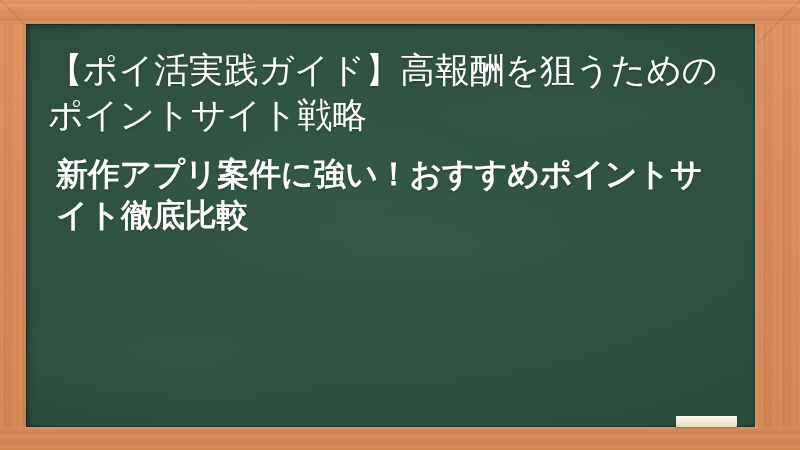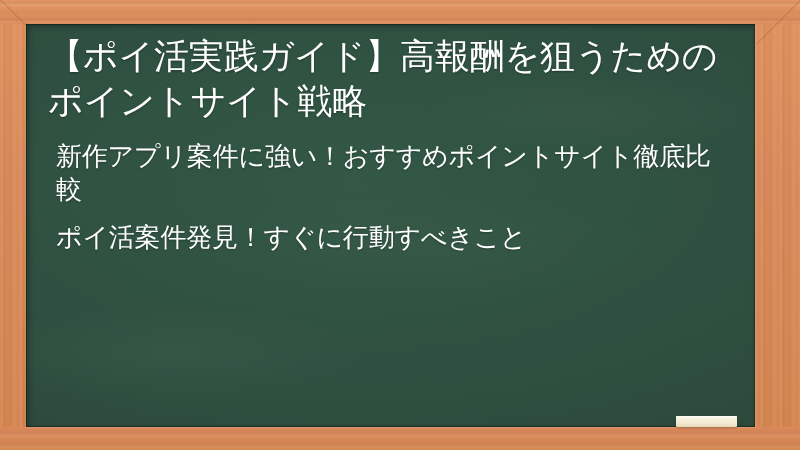--- a/index.html
+++ b/index.html
@@ -119,21 +119,21 @@
     background:
       radial-gradient(ellipse 40% 18% at 20% 82%, rgba(255,255,255,0.030), rgba(255,255,255,0) 70%),
       radial-gradient(ellipse 35% 14% at 78% 22%, rgba(255,255,255,0.022), rgba(255,255,255,0) 70%),
       radial-gradient(ellipse 50% 20% at 55% 55%, rgba(255,255,255,0.018), rgba(255,255,255,0) 70%);
   }
 
   
   .content {
     position: absolute;
     inset: 0;
-    padding: 10px 18px 0 22px;
+    padding: 24px 18px 0 22px;
     box-sizing: border-box;
     color: #ffffff;
     z-index: 3;
   }
 
   .title {
     margin: 0;
     font-size: 35px;
     line-height: 1.28;
     font-weight: 400;
@@ -142,23 +142,23 @@
     white-space: pre-wrap;
     padding-left: 0;
   }
 
   .body-list {
     list-style: none;
     margin: 16px 0 0 0;
     padding: 0 0 0 8px;
   }
   .body-item {
-    font-size: 26px;
+    font-size: 32px;
     line-height: 1.30;
-    font-weight: 400;
+    font-weight: 700;
     margin: 0 0 14px 0;
     letter-spacing: -0.2px;
     text-shadow: 0 1px 2px rgba(0,0,0,0.28);
     max-width: 672px;
   }
   .body-item:last-child { margin-bottom: 0; }
 
   
   .eraser {
     position: absolute;
@@ -185,21 +185,20 @@
   <div class="miter tl"></div>
   <div class="miter tr"></div>
 
   <div class="board">
     <div class="content">
 
       <h1 class="title">【ポイ活実践ガイド】高報酬を狙うためのポイントサイト戦略</h1>
 
       <ul class="body-list">
         <li class="body-item">新作アプリ案件に強い！おすすめポイントサイト徹底比較</li>
-        <li class="body-item">ポイ活案件発見！すぐに行動すべきこと</li>
       </ul>
 
     </div>
   </div>
 
   <div class="eraser"></div>
 
 </div>
 
 </body></html>

